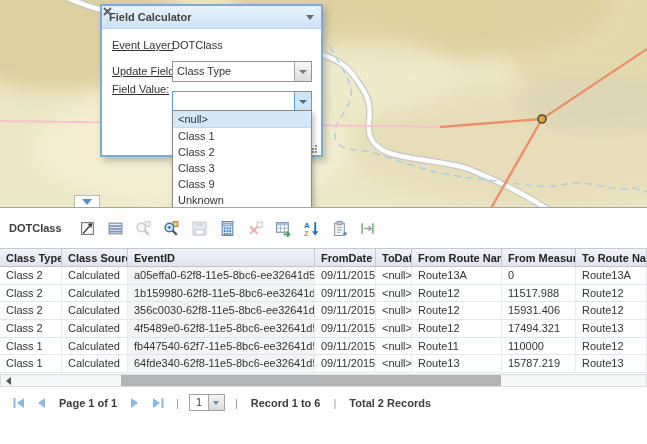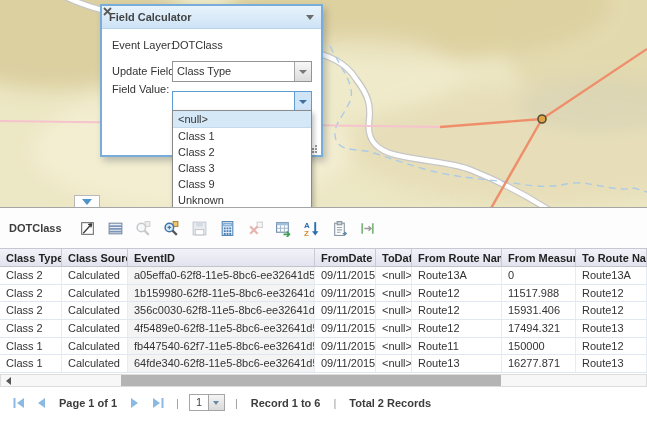--- a/index.html
+++ b/index.html
@@ -16,21 +16,21 @@
   .tri-down { width:0; height:0; border-left:5px solid transparent; border-right:5px solid transparent; border-top:6px solid #4f93c8; }
 
   
   .dialog { position:absolute; left:100px; top:4px; width:223px; height:153px; background:#fff;
     border:2px solid #79add9; box-shadow:3px 4px 7px rgba(80,90,100,.35); z-index:10; }
   .dialog-title { height:23px; background:linear-gradient(#e8f3fc,#cde3f6); border-bottom:1px solid #b7d3ea;
     display:flex; align-items:center; padding:0 7px; font-weight:bold; color:#444; }
   .dialog-controls { margin-left:auto; display:flex; align-items:center; gap:9px; }
   .dlg-min { width:0; height:0; border-left:4px solid transparent; border-right:4px solid transparent; border-top:5px solid #6b6b6b; cursor:pointer; }
   .dlg-close { color:#5a5a5a; font-size:13px; font-weight:bold; line-height:10px; cursor:pointer; }
-  .dlg-label { position:absolute; left:10px; color:#333; }
+  .dlg-label { position:absolute; left:10px; color:#333;text-decoration:underline; }
   .dlg-value { position:absolute; color:#333; }
 
   .combo { position:absolute; left:70px; width:140px; height:21px; background:#fff; border:1px solid #949494; display:flex; }
   .combo.blue { border-color:#5f9cd1; }
   .combo-text { flex:1; padding:3px 0 0 4px; white-space:nowrap; overflow:hidden; }
   .combo-btn { width:17px; border-left:1px solid #a5a5a5; background:linear-gradient(#f7f7f7,#dcdcdc); display:flex; align-items:center; justify-content:center; cursor:pointer; }
   .combo.blue .combo-btn { background:#cfe4f7; border-left:1px solid #5f9cd1; }
   .combo-arrow { width:0; height:0; border-left:4px solid transparent; border-right:4px solid transparent; border-top:4px solid #777; }
   .combo.blue .combo-arrow { border-top-color:#3f6f9f; }
 
@@ -312,31 +312,31 @@
           <div class="td">17494.321</div>
           <div class="td">Route13</div>
         </div>
         <div class="trow grid-cols">
           <div class="td">Class 1</div>
           <div class="td">Calculated</div>
           <div class="td c2">fb447540-62f7-11e5-8bc6-ee32641d5ec9</div>
           <div class="td">09/11/2015</div>
           <div class="td">&lt;null&gt;</div>
           <div class="td">Route11</div>
-          <div class="td">150000</div>
+          <div class="td">110000</div>
           <div class="td">Route12</div>
         </div>
         <div class="trow grid-cols">
           <div class="td">Class 1</div>
           <div class="td">Calculated</div>
           <div class="td c2">64fde340-62f8-11e5-8bc6-ee32641d5ec9</div>
           <div class="td">09/11/2015</div>
           <div class="td">&lt;null&gt;</div>
           <div class="td">Route13</div>
-          <div class="td">16277.871</div>
+          <div class="td">15787.219</div>
           <div class="td">Route13</div>
         </div>
       </div>
 
     <div class="hscroll">
       <span class="harrow-left"></span>
       <div class="hthumb"></div>
     </div>
 
     <div class="pager">

